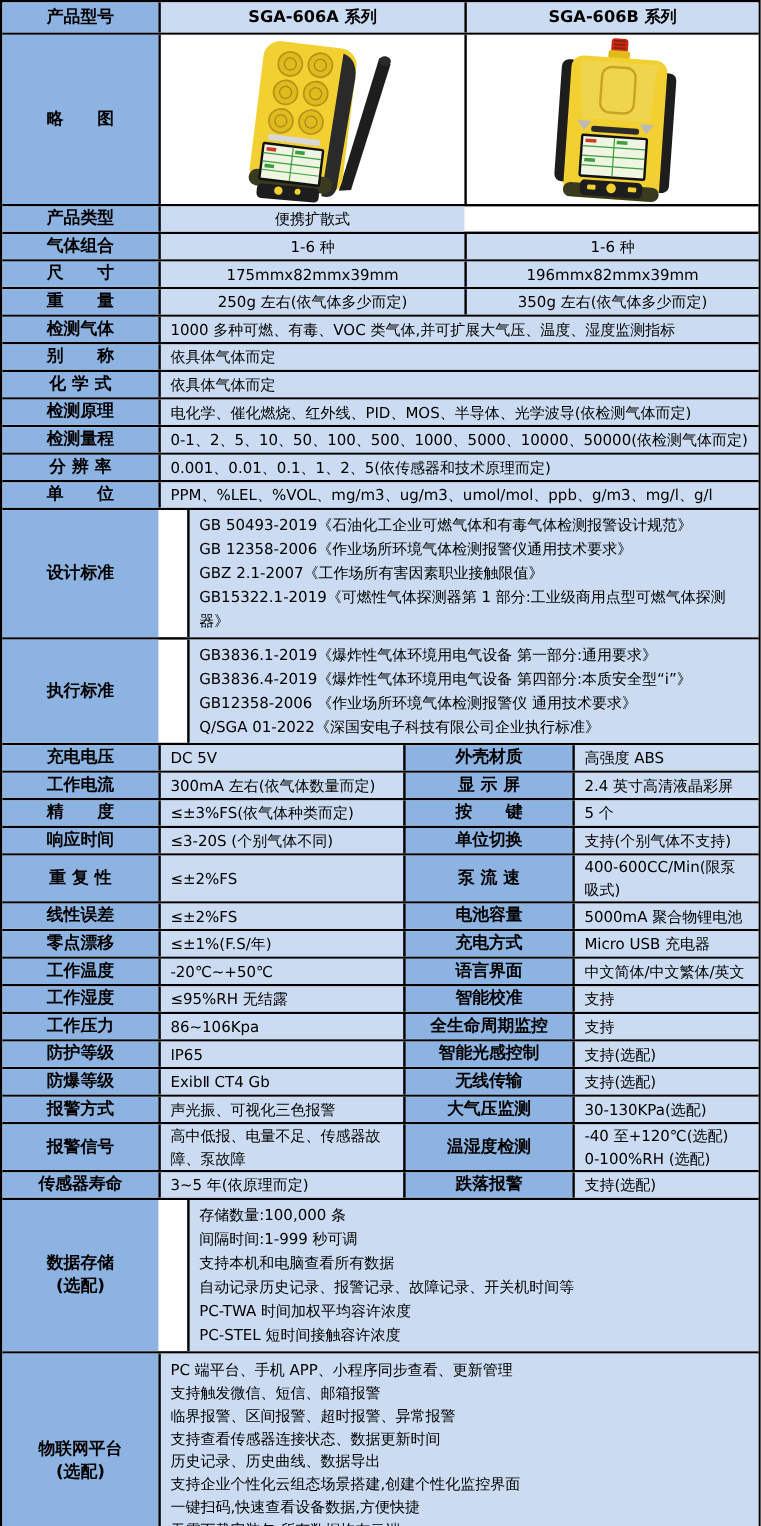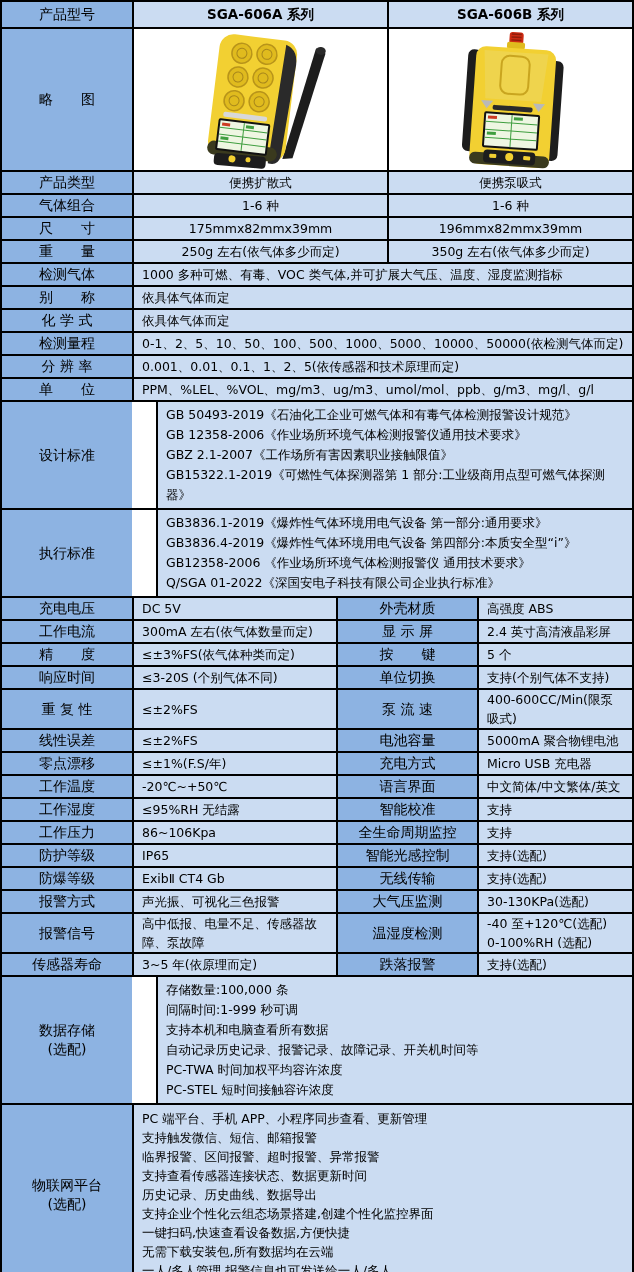--- a/index.html
+++ b/index.html
@@ -14,21 +14,21 @@
   .row:first-child { border-top: none; }
   .cell {
     border-left: 2px solid #000;
     display: flex; align-items: center;
     min-height: 21px;
     overflow: hidden;
   }
   .cell:first-child { border-left: none; }
   .lbl {
     background: #8db3e2;
-    font-weight: normal;
+    font-weight: bold;
     font-size: 14px;
     justify-content: center; text-align: center;
     padding: 1px 2px;
     line-height: 19px;
     white-space: pre-line;
   }
   .val {
     background: #cbdcf2;
     font-size: 12.5px;
     padding: 0 8px;
@@ -154,21 +154,20 @@
           <rect x="92" y="127" width="7" height="4" rx="1" fill="#f2d032"></rect>
           <rect x="126" y="127" width="7" height="4" rx="1" fill="#f2d032"></rect>
         </g>
       </svg>
     </div>
   </div>
 
   <div class="row std">
     <div class="cell lbl w0">产品类型</div>
     <div class="cell val wa center">便携扩散式</div>
-    <div class="cell val wb center">便携泵吸式</div>
   </div>
   <div class="row std">
     <div class="cell lbl w0">气体组合</div>
     <div class="cell val wa center">1-6 种</div>
     <div class="cell val wb center">1-6 种</div>
   </div>
   <div class="row std">
     <div class="cell lbl w0">尺　　寸</div>
     <div class="cell val wa center">175mmx82mmx39mm</div>
     <div class="cell val wb center">196mmx82mmx39mm</div>
@@ -183,20 +182,24 @@
     <div class="cell lbl w0">检测气体</div>
     <div class="cell val wfull">1000 多种可燃、有毒、VOC 类气体,并可扩展大气压、温度、湿度监测指标</div>
   </div>
   <div class="row std">
     <div class="cell lbl w0">别　　称</div>
     <div class="cell val wfull">依具体气体而定</div>
   </div>
   <div class="row std">
     <div class="cell lbl w0">化 学 式</div>
     <div class="cell val wfull">依具体气体而定</div>
+  </div>
+  <div class="row std">
+    <div class="cell lbl w0">检测原理</div>
+    <div class="cell val wfull">电化学、催化燃烧、红外线、PID、MOS、半导体、光学波导(依检测气体而定)</div>
   </div>
   <div class="row std">
     <div class="cell lbl w0">检测量程</div>
     <div class="cell val wfull">0-1、2、5、10、50、100、500、1000、5000、10000、50000(依检测气体而定)</div>
   </div>
   <div class="row std">
     <div class="cell lbl w0">分 辨 率</div>
     <div class="cell val wfull">0.001、0.01、0.1、1、2、5(依传感器和技术原理而定)</div>
   </div>
   <div class="row std">

